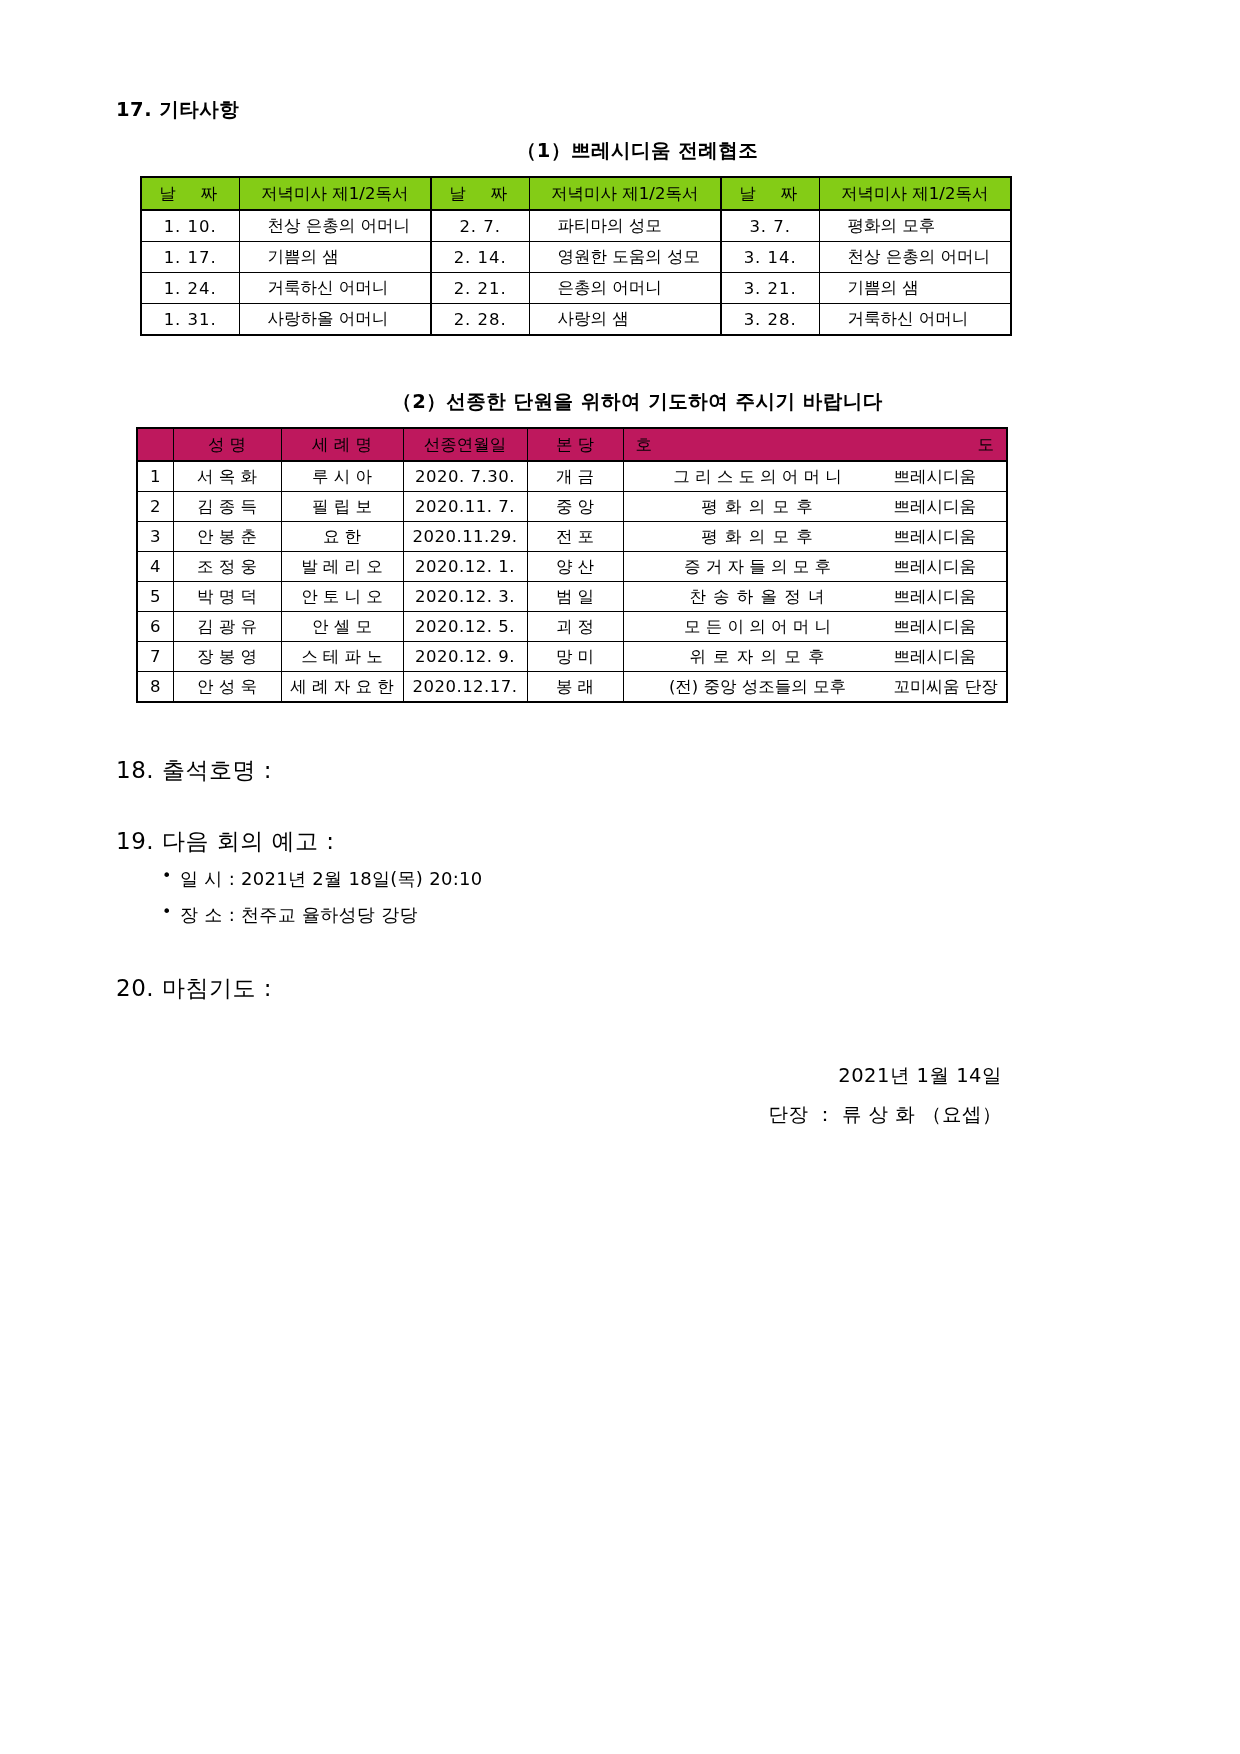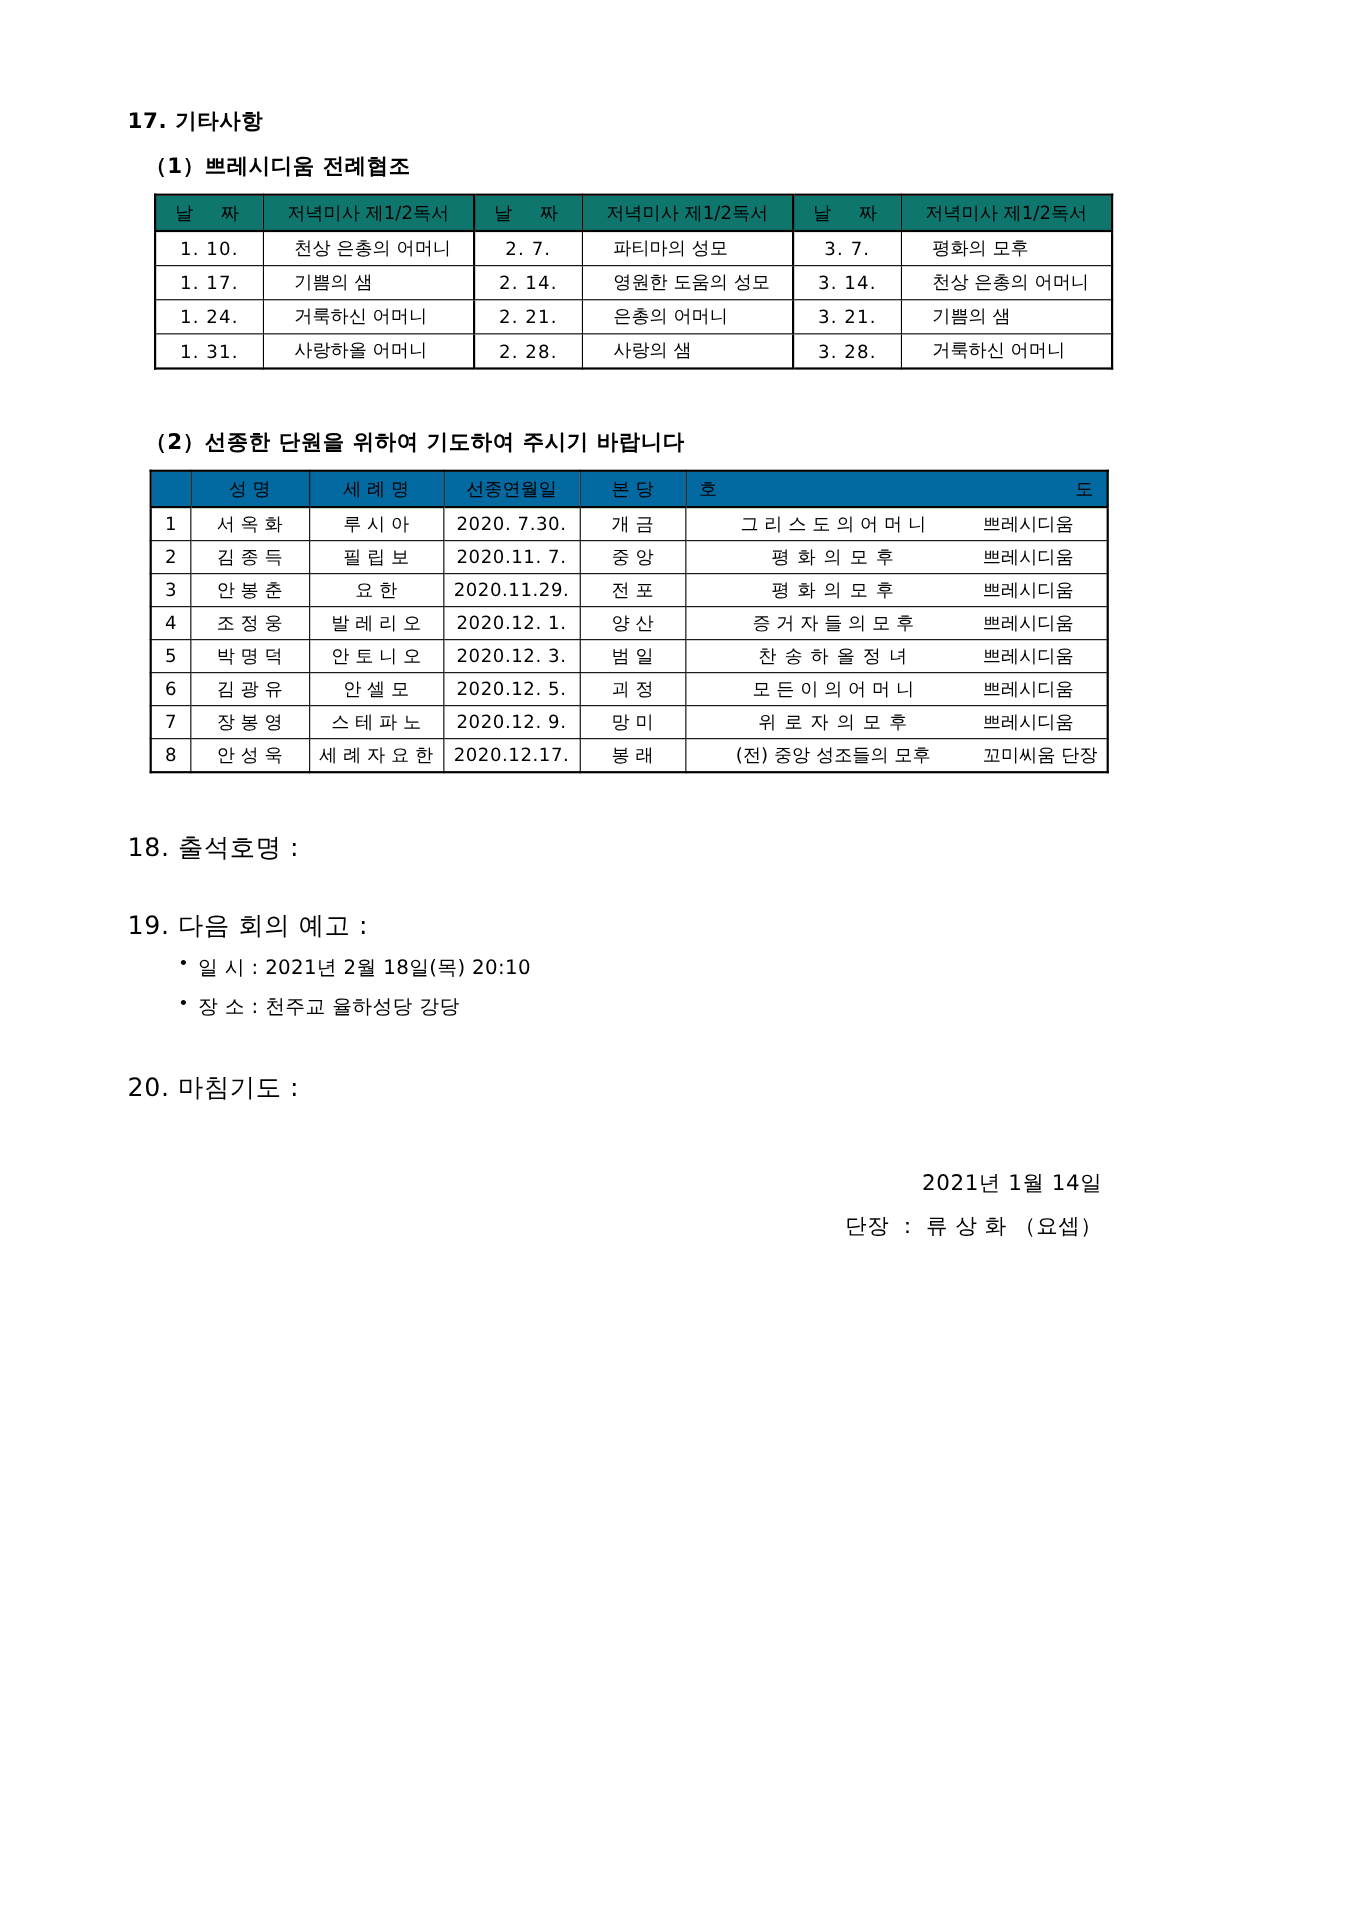--- a/index.html
+++ b/index.html
@@ -26,22 +26,23 @@
   
   .sect-heading {
     font-size: 19.5px;
     letter-spacing: 0.5px;
     margin: 0 0 14px 6px;
     white-space: nowrap;
   }
   .sub-heading {
     font-size: 19.5px;
     letter-spacing: 0.5px;
-    margin: 0 0 12px 22px;
-    white-space: nowrap;
+    margin: 0 0 12px 35px;
+    white-space: nowrap;
+    text-align: center;
   }
 
   
   table {
     border-collapse: collapse;
     table-layout: fixed;
     font-size: 16px;
     background: #fff;
   }
   table td, table th {
@@ -53,21 +54,21 @@
     overflow: hidden;
   }
 
   
   .t1-wrap { margin-left: 30px; }
   table.t1 {
     width: 870px;
     border: 2px solid #000;
   }
   table.t1 th {
-    background: #0f766e;
+    background: #84cc16;
     text-align: center;
     font-size: 16.5px;
     height: 31px;
     border-bottom: 2px solid #000;
   }
   table.t1 td { height: 30px; }
   .t1 .c-date {
     text-align: center;
     font-size: 16.5px;
     padding: 0 6px;
@@ -87,21 +88,21 @@
     padding-left: 6px;
   }
 
   
   .t2-wrap { margin-left: 26px; }
   table.t2 {
     width: 870px;
     border: 2px solid #000;
   }
   table.t2 th {
-    background: #0369a1;
+    background: #be185d;
     text-align: center;
     font-size: 16.5px;
     height: 31px;
     border-bottom: 2px solid #000;
   }
   table.t2 td {
     height: 29px;
     font-size: 16.5px;
     text-align: center;
   }

